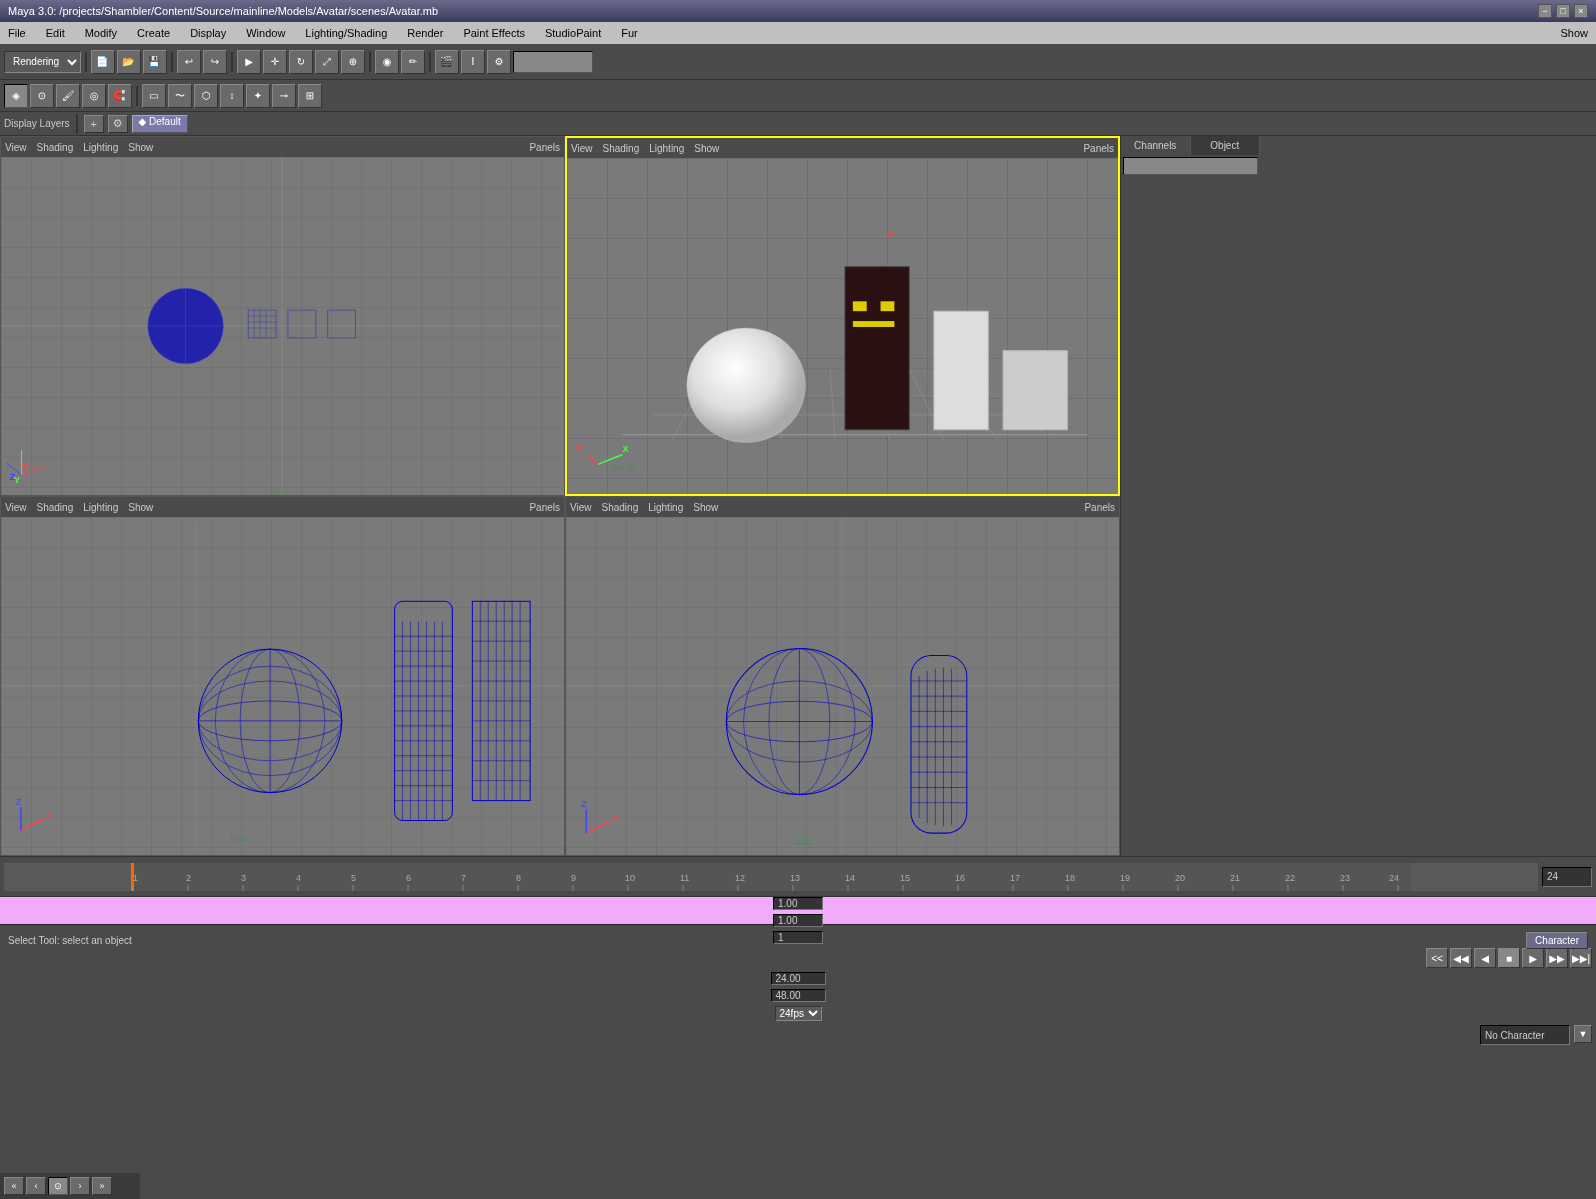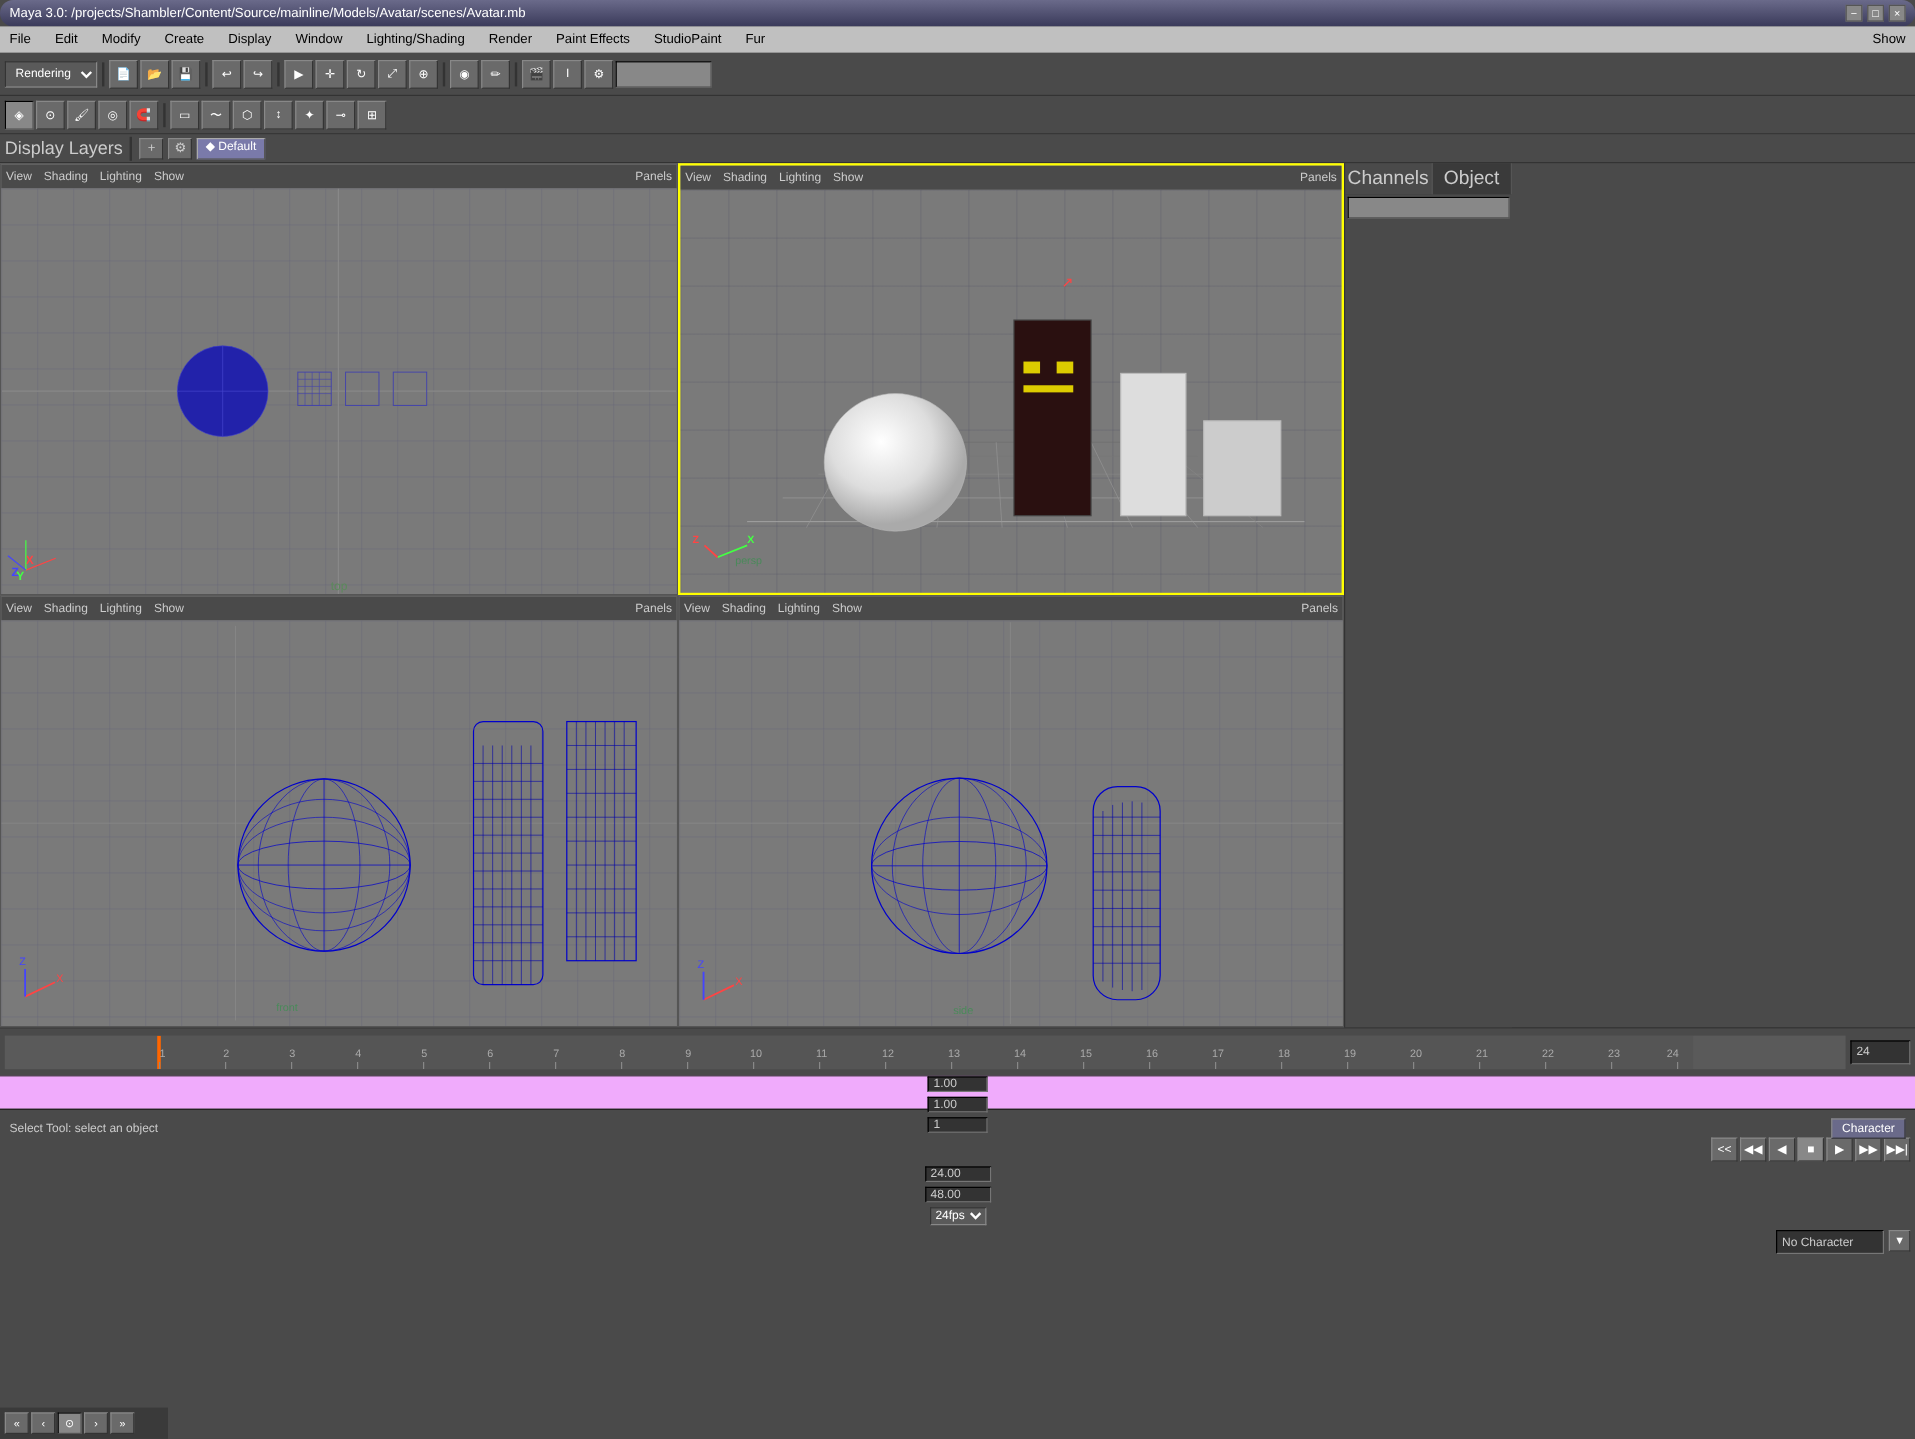--- a/index.html
+++ b/index.html
@@ -15,21 +15,20 @@
 
     
     #title-bar {
       background: linear-gradient(to bottom, #6a6a8a, #3a3a5a);
       height: 22px;
       display: flex;
       align-items: center;
       padding: 0 8px;
       color: #fff;
       font-size: 11px;
-      border-radius: 11px;
     }
     #title-bar-controls {
       margin-left: auto;
       display: flex;
       gap: 4px;
     }
     .win-btn {
       width: 14px;
       height: 14px;
       background: #888;
@@ -221,21 +220,21 @@
       border-left: 1px solid #333;
     }
     #right-panel-tabs {
       display: flex;
       background: #3a3a3a;
     }
     .right-tab {
       flex: 1;
       text-align: center;
       padding: 4px 2px;
-      font-size: 16px;
+      font-size: 10px;
       cursor: pointer;
       color: #ccc;
       border-right: 1px solid #555;
     }
     .right-tab.active {
       background: #4a4a4a;
     }
 
     
     #status-area {
@@ -379,21 +378,21 @@
   <div class="toolbar-btn">▭</div>
   <div class="toolbar-btn">〜</div>
   <div class="toolbar-btn">⬡</div>
   <div class="toolbar-btn">↕</div>
   <div class="toolbar-btn">✦</div>
   <div class="toolbar-btn">⊸</div>
   <div class="toolbar-btn">⊞</div>
 </div>
 
 <div id="layers-bar">
-  <span style="color:#ccc;font-size:15px;">Display Layers</span>
+  <span style="color:#ccc;font-size:10px;">Display Layers</span>
   <div class="toolbar-separator"></div>
   <div class="layers-icon-btn">+</div>
   <div class="layers-icon-btn">⚙</div>
   <div class="default-btn">◆ Default</div>
 </div>
 
 <div style="display:flex; height:720px;">
 
   <div id="viewports">
 

